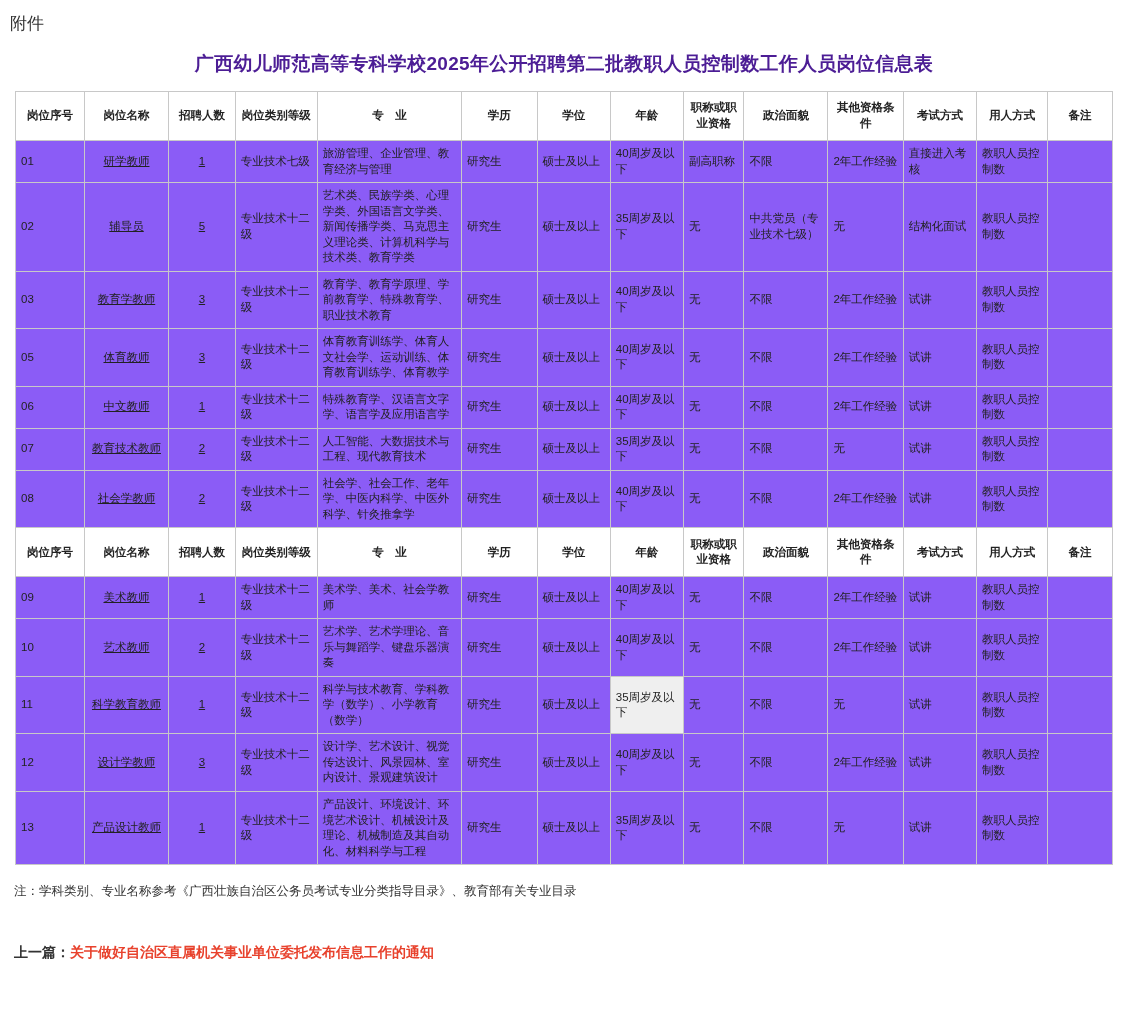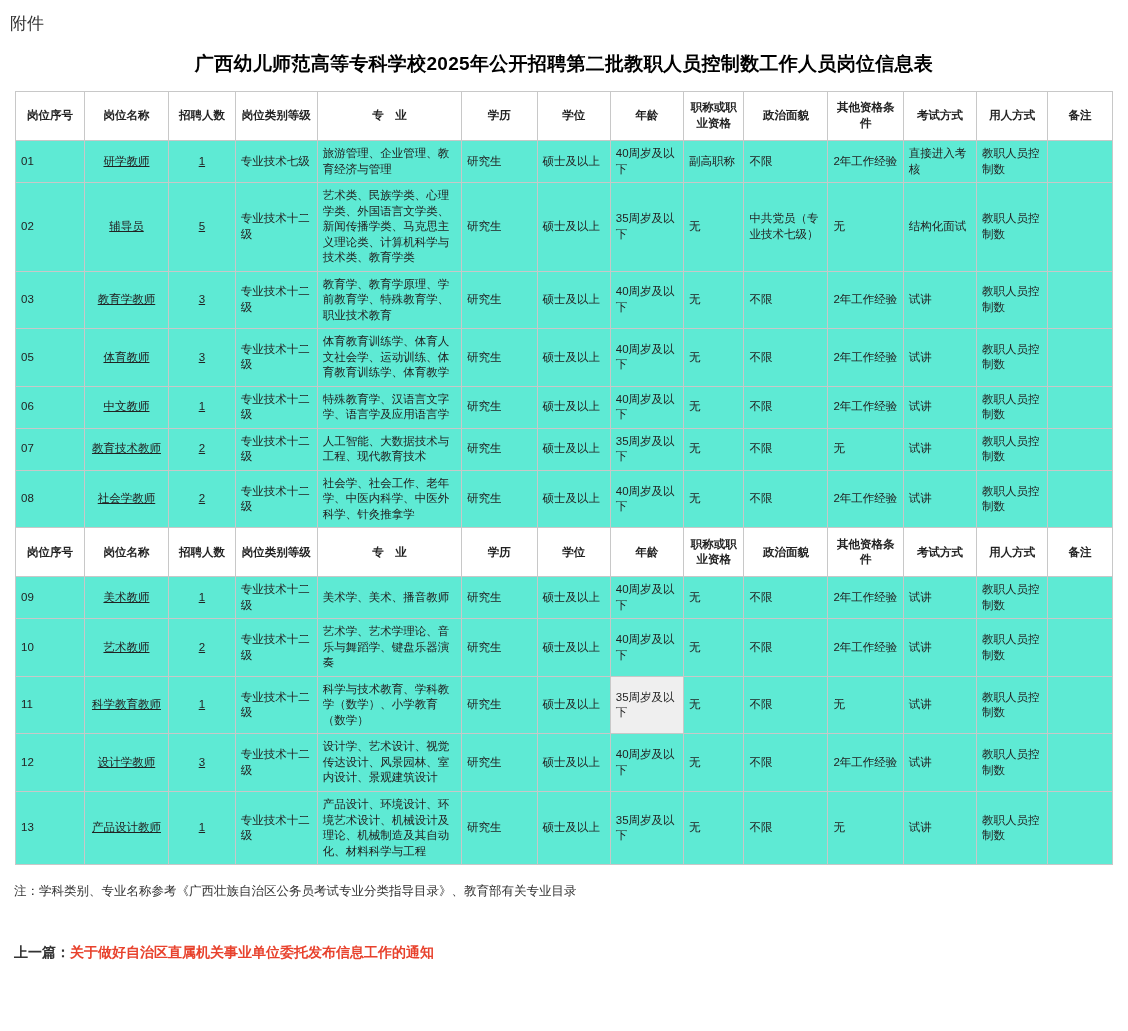--- a/index.html
+++ b/index.html
@@ -23,31 +23,31 @@
   .attachment-label {
     font-size: 17px;
     color: #333333;
     padding: 12px 0 0 10px;
     font-weight: normal;
   }
   .doc-title {
     text-align: center;
     font-size: 19px;
     font-weight: bold;
-    color: #000000;
+    color: #4c1d95;
     margin: 16px auto 14px auto;
     letter-spacing: 0.3px;
     width: 1060px;
   }
   table.info-table {
     border-collapse: collapse;
     width: 1098px;
     margin: 0 auto;
     table-layout: fixed;
-    background: #5eead4;
+    background: #8b5cf6;
     padding-left: 32px;
   }
   table.info-table th,
   table.info-table td {
     border: 1px solid #c8c8c8;
     vertical-align: middle;
     padding: 5px 5px;
     font-size: 11.5px;
     line-height: 1.35;
     color: #222222;
@@ -277,21 +277,21 @@
         <th>用人方式</th>
         <th>备注</th>
       </tr>
     </tbody>
     <tbody id="body-part2">
         <tr>
           <td class="c-left">09</td>
           <td class="c-center">美术教师</td>
           <td class="c-center">1</td>
           <td class="c-left">专业技术十二级</td>
-          <td class="c-left">美术学、美术、播音教师</td>
+          <td class="c-left">美术学、美术、社会学教师</td>
           <td class="c-left">研究生</td>
           <td class="c-left">硕士及以上</td>
           <td class="c-left">40周岁及以下</td>
           <td class="c-left">无</td>
           <td class="c-left">不限</td>
           <td class="c-left">2年工作经验</td>
           <td class="c-left">试讲</td>
           <td class="c-left">教职人员控制数</td>
           <td class="c-left"></td>
         </tr>

